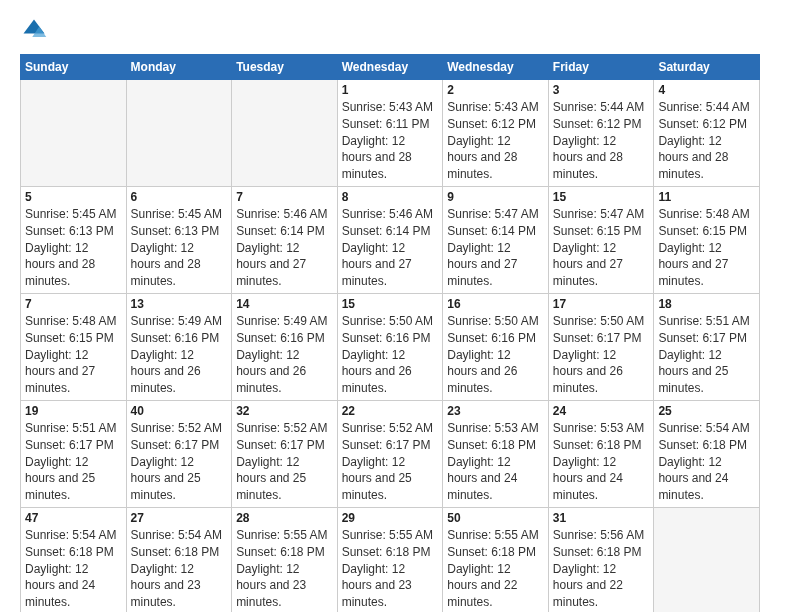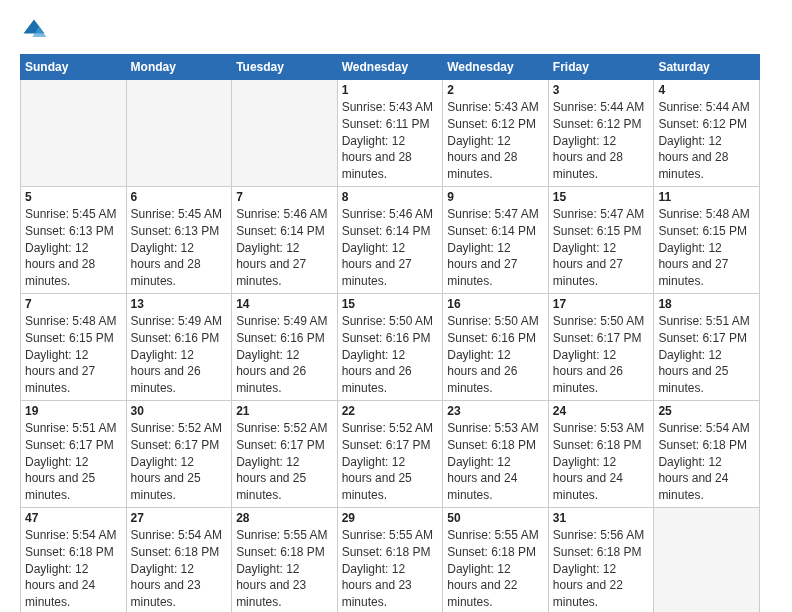--- a/index.html
+++ b/index.html
@@ -211,25 +211,25 @@
             <span class="day-number">18</span>
             <div class="day-info">Sunrise: 5:51 AM<br>Sunset: 6:17 PM<br>Daylight: 12 hours and 25 minutes.</div>
           </td>
         </tr>
         <tr class="week-row">
           <td>
             <span class="day-number">19</span>
             <div class="day-info">Sunrise: 5:51 AM<br>Sunset: 6:17 PM<br>Daylight: 12 hours and 25 minutes.</div>
           </td>
           <td>
-            <span class="day-number">30</span>
+            <span class="day-number">40</span>
             <div class="day-info">Sunrise: 5:52 AM<br>Sunset: 6:17 PM<br>Daylight: 12 hours and 25 minutes.</div>
           </td>
           <td>
-            <span class="day-number">21</span>
+            <span class="day-number">32</span>
             <div class="day-info">Sunrise: 5:52 AM<br>Sunset: 6:17 PM<br>Daylight: 12 hours and 25 minutes.</div>
           </td>
           <td>
             <span class="day-number">22</span>
             <div class="day-info">Sunrise: 5:52 AM<br>Sunset: 6:17 PM<br>Daylight: 12 hours and 25 minutes.</div>
           </td>
           <td>
             <span class="day-number">23</span>
             <div class="day-info">Sunrise: 5:53 AM<br>Sunset: 6:18 PM<br>Daylight: 12 hours and 24 minutes.</div>
           </td>

